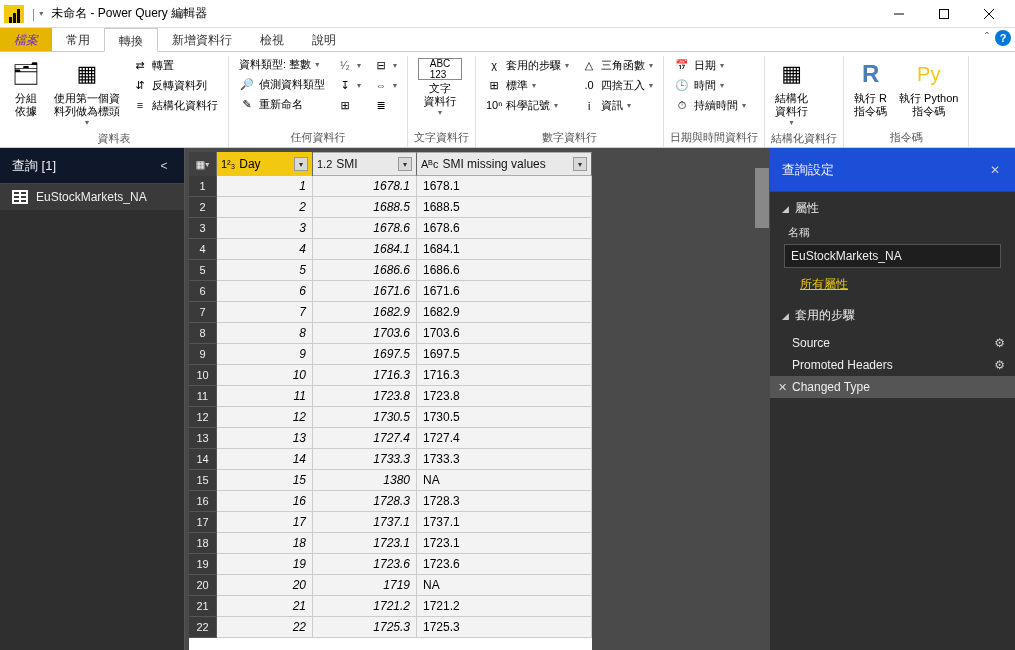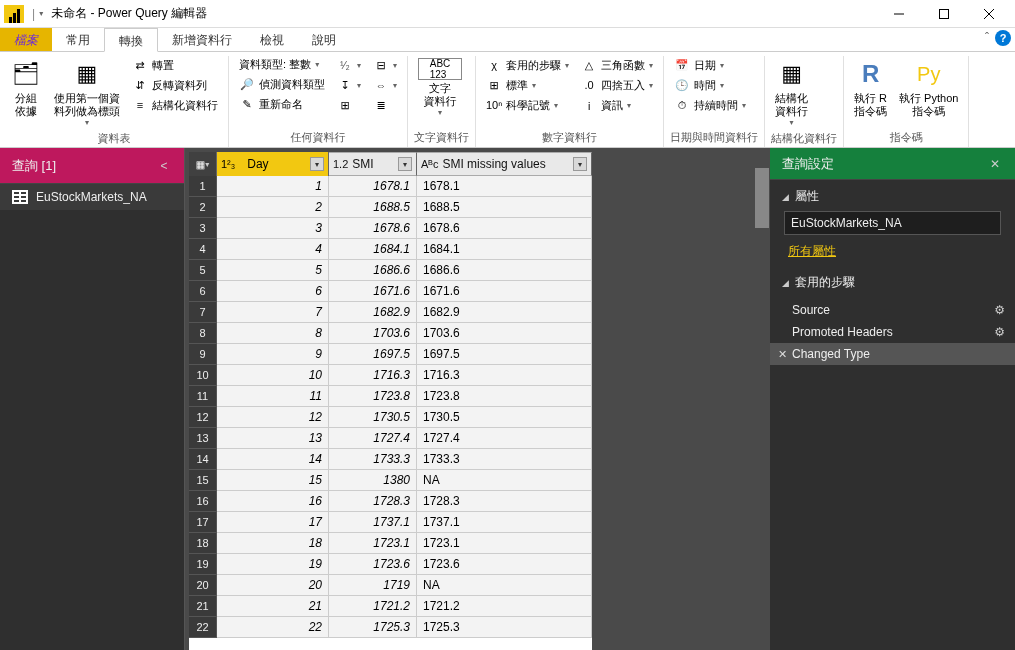--- a/index.html
+++ b/index.html
@@ -34,21 +34,21 @@
 .rstack { display: flex; flex-direction: column; gap: 2px; }
 .rbtn-small { display: flex; align-items: center; gap: 4px; padding: 1px 4px; font-size: 11px; white-space: nowrap; }
 .rbtn-small .icon { width: 16px; height: 16px; display: inline-flex; align-items: center; justify-content: center; }
 .arrow-down { font-size: 8px; color: #666; }
 
 
 .main { display: flex; height: calc(650px - 28px - 24px - 96px); }
 
 
 .queries { width: 185px; background: #2f2f2f; color: #eee; display: flex; flex-direction: column; border-right: 1px solid #555; }
-.queries-header { height: 36px; display: flex; align-items: center; padding: 0 12px; background: #be185d; border-bottom: 1px solid #444; justify-content: center; }
+.queries-header { height: 36px; display: flex; align-items: center; padding: 0 12px; background: #0f172a; border-bottom: 1px solid #444; justify-content: center; }
 .queries-header .title { flex: 1; font-size: 13px; }
 .queries-header .collapse { width: 16px; text-align: center; color: #ccc; }
 .query-item { display: flex; align-items: center; gap: 8px; padding: 6px 12px; font-size: 12px; }
 .query-item.active { background: #3a3a3a; }
 .query-item .icon { width: 16px; height: 14px; border: 1px solid #fff; display: grid; grid-template-columns: 1fr 1fr; grid-template-rows: 1fr 1fr 1fr; }
 .query-item .icon span { border: 0.5px solid #fff; }
 
 
 .gridwrap { flex: 1; background: #4a4a4a; display: flex; overflow: hidden; }
 .grid { background: #fff; margin: 4px 0 0 4px; display: flex; flex-direction: column; }
@@ -60,34 +60,34 @@
 .gh-col .type-icon { font-size: 11px; margin-right: 4px; }
 .gh-col .name { flex: 1; white-space: nowrap; overflow: hidden; }
 .gh-col .drop { width: 14px; height: 14px; background: #d9d9d9; border: 1px solid #999; display: flex; align-items: center; justify-content: center; font-size: 8px; color: #333; }
 .gh-col.norm { background: #e9e9e9; border-top: 1px solid #aaa; border-bottom: 1px solid #aaa; }
 .grid-rows { overflow: hidden; }
 .grid-row { display: flex; height: 21px; }
 .row-num { width: 28px; background: #3a3a3a; color: #eee; border-bottom: 1px solid #555; border-right: 1px solid #555; display: flex; align-items: center; justify-content: center; font-size: 11px; }
 .cell { border-right: 1px solid #ccc; border-bottom: 1px solid #ccc; padding: 0 6px; display: flex; align-items: center; font-size: 12px; background: #f3f3f3; }
 .cell.right { justify-content: flex-end; font-style: italic; }
 .cell.left { justify-content: flex-start; }
-.col-day { width: 112px; gap: 8px; }
-.col-smi { width: 88px; }
+.col-day { width: 96px; }
+.col-smi { width: 104px; }
 .col-miss { width: 175px; }
 
 
 .settings { width: 245px; background: #2f2f2f; color: #eee; display: flex; flex-direction: column; }
-.settings-header { height: 32px; display: flex; align-items: center; padding: 8px 12px; background: #15803d; border-bottom: 1px solid #444; }
+.settings-header { height: 44px; display: flex; align-items: center; padding: 8px 12px; background: #1d4ed8; border-bottom: 1px solid #444; }
 .settings-header .title { flex: 1; font-size: 13px; }
 .settings-header .close { width: 16px; text-align: center; color: #ccc; }
 .sect-title { padding: 8px 12px 4px; font-size: 12px; display: flex; align-items: center; gap: 6px; }
 .sect-title .tri { font-size: 9px; color: #ccc; }
 .field-label { padding: 4px 18px 2px; font-size: 11px; color: #ddd; }
 .text-input { margin: 2px 14px; background: #1e1e1e; border: 1px solid #555; color: #eee; padding: 4px 6px; font-size: 12px; width: calc(100% - 28px); }
-.link { color: #F2C811; font-size: 12px; padding: 6px 18px; text-decoration: underline; }
+.link { color: #F2C811; font-size: 12px; padding: 6px 18px; text-decoration: underline; margin-left: 12px; }
 .steps { margin-top: 4px; }
 .step { display: flex; align-items: center; padding: 4px 12px 4px 22px; font-size: 12px; position: relative; }
 .step .gear { position: absolute; right: 10px; color: #ccc; font-size: 12px; }
 .step.sel { background: #555; }
 .step .xicon { position: absolute; left: 8px; font-size: 11px; color: #ddd; }
 
 .scrollbar-stub { width: 16px; background: #4a4a4a; position: relative; }
 .scrollbar-stub .thumb { position: absolute; top: 20px; width: 14px; left: 1px; height: 60px; background: #888; }
 .grid-scroll-col { width: 16px; background: #4a4a4a; }
 </style>
@@ -507,20 +507,21 @@
 
   <div class="settings">
     <div class="settings-header">
       <span class="title">查詢設定</span>
       <span class="close">✕</span>
     </div>
     <div class="sect-title">
         <span class="tri">◢</span>
         <span>屬性</span>
       </div>
+    <div class="field-label">名稱</div>
     <input class="text-input" value="EuStockMarkets_NA" style="">
     <div class="link">所有屬性</div>
     <div class="sect-title">
         <span class="tri">◢</span>
         <span>套用的步驟</span>
       </div>
     <div class="steps">
       <div class="step">
           <span>Source</span>
           <span class="gear">⚙</span>

